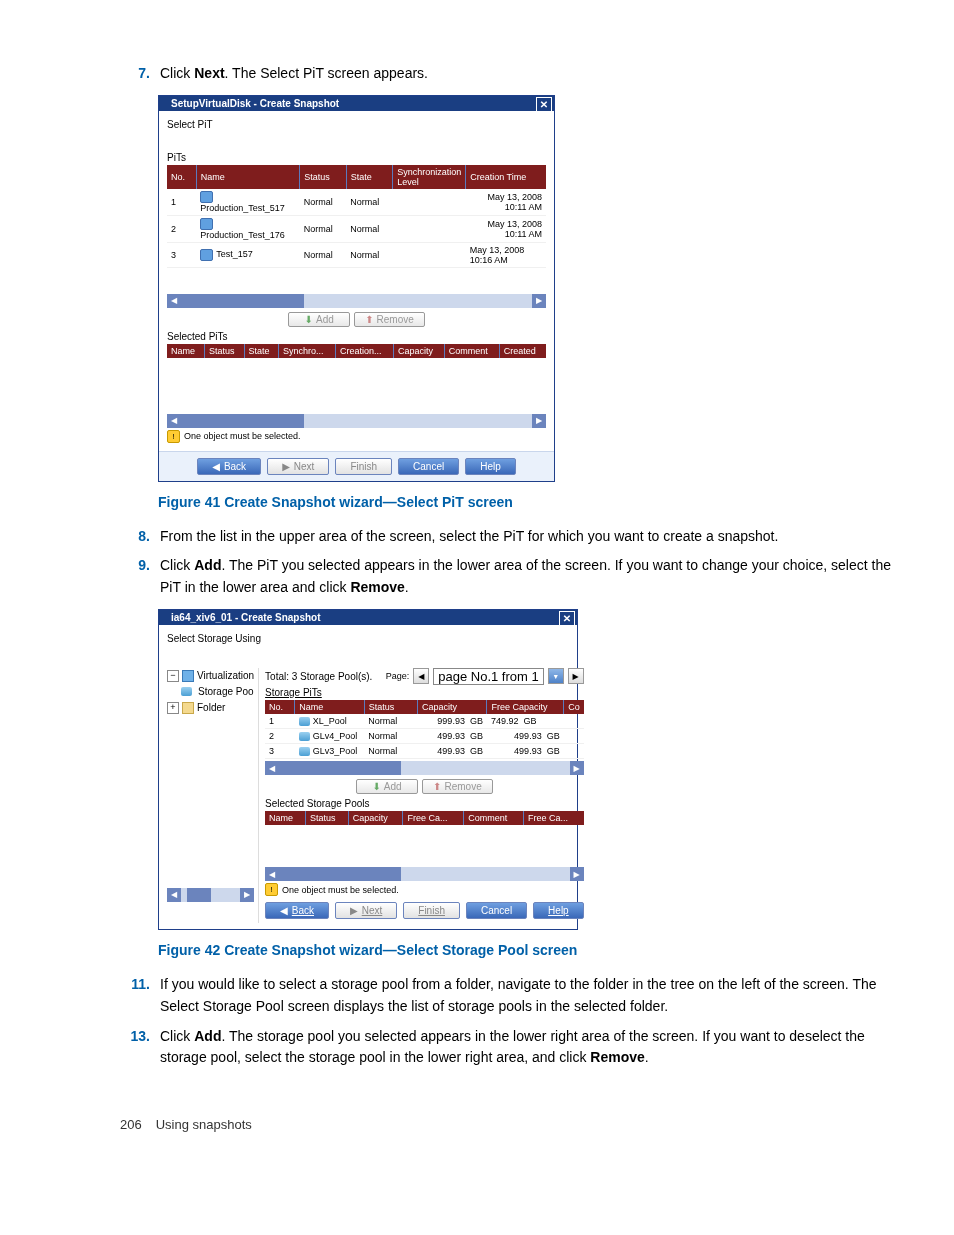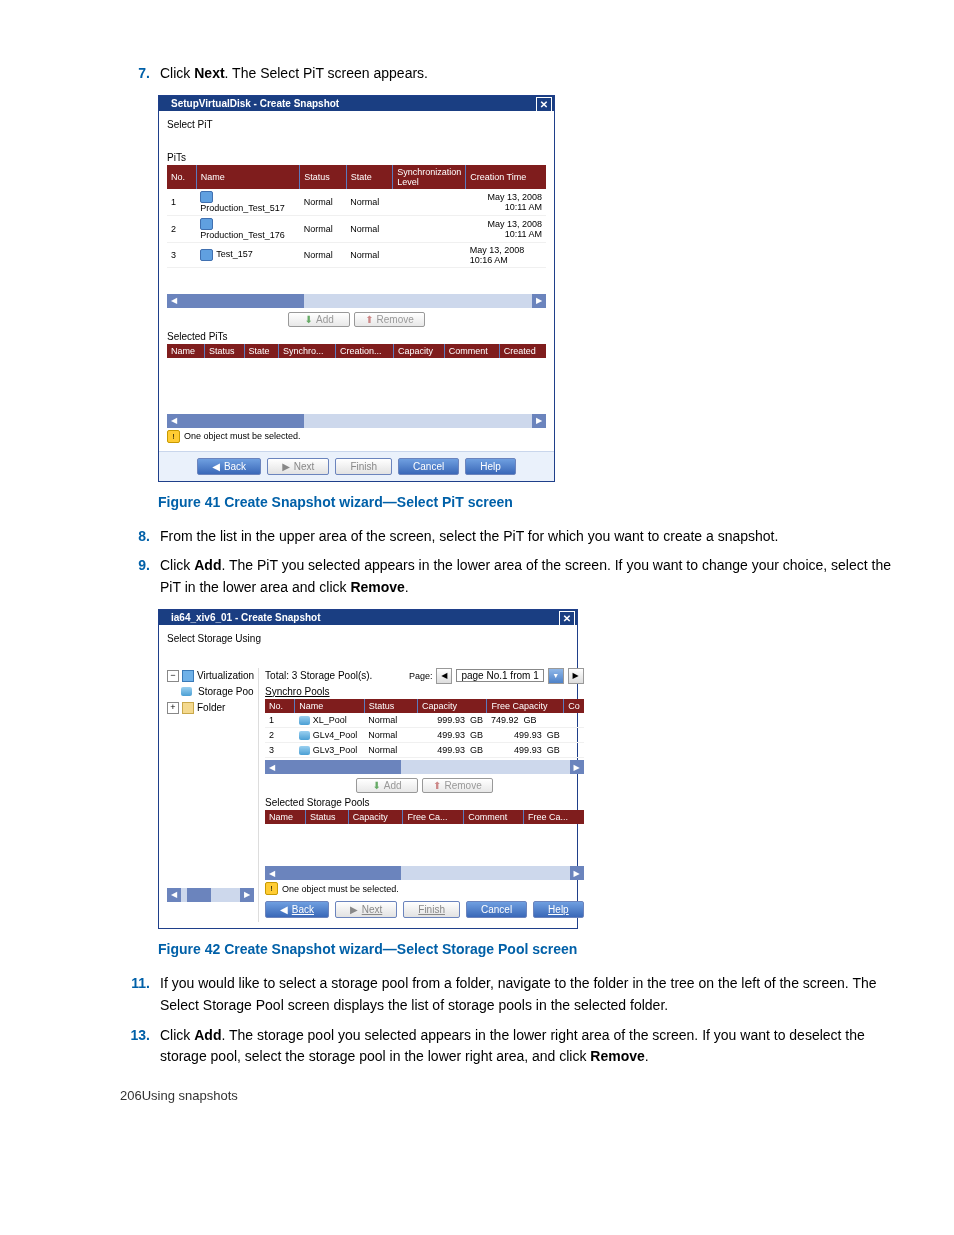--- a/index.html
+++ b/index.html
@@ -31,26 +31,26 @@
 .wbtn.blue{background:linear-gradient(#6f9fe0,#3a68b8);color:#fff}
 .wbtn.grey{background:linear-gradient(#fff,#e2e2e2);color:#888}
 .warn{font-size:9px;margin:2px 0;display:flex;align-items:center;gap:4px}
 .warn-ico{width:11px;height:11px;background:#ffcc33;border:1px solid #c89a00;border-radius:2px;display:inline-flex;align-items:center;justify-content:center;font-size:8px;color:#000}
 .icon-box{display:inline-block;width:11px;height:10px;vertical-align:middle;margin-right:3px}
 .ico-blue{background:#60a0e0;border:1px solid #4070b0;border-radius:2px}
 .ico-cyl{width:11px;height:9px;background:linear-gradient(#9ad0f0,#4b9fd4);border-radius:2px;display:inline-block;margin-right:3px;vertical-align:middle}
 .tree{font-size:10px;line-height:1.6}
 .tree .ti{display:flex;align-items:center;gap:3px}
 .tree .sq{width:10px;height:10px;border:1px solid #888;display:inline-flex;align-items:center;justify-content:center;font-size:9px;line-height:1}
-.footer{margin-top:20px;font-size:13px;color:#333;display:flex;}
+.footer{margin-top:48px;font-size:13px;color:#333;display:flex;gap:14px}
 .dlg2cols{display:flex}
 .d2-left{width:88px;border-right:1px solid #ddd;padding-right:4px}
 .d2-right{flex:1;padding-left:6px}
 .pgrow{display:flex;align-items:center;gap:4px;font-size:9px}
-.pgbox{border:1px solid #888;padding:0 4px;font-size:10px}
+.pgbox{border:1px solid #888;padding:0 4px;font-size:13px}
 .pgbtn{width:14px;height:14px;background:linear-gradient(#fff,#ddd);border:1px solid #999;display:inline-flex;align-items:center;justify-content:center;font-size:8px}
 .toprow{display:flex;justify-content:space-between;align-items:center}
 .spspace{height:22px}
 td.num{width:18px}
 </style>
 </head>
 <body>
 
 <div class="page">
 
@@ -222,21 +222,21 @@
             <div class="toprow">
               <span>Total: 3 Storage Pool(s).</span>
               <div class="pgrow">
                 <span>Page:</span>
                 <span class="pgbtn">◀</span>
                 <span class="pgbox">page No.1 from 1</span>
                 <span class="pgbtn" style="background:linear-gradient(#8fb7e8,#4e82c8);color:#fff">▾</span>
                 <span class="pgbtn">▶</span>
               </div>
             </div>
-            <div class="lbl" style="text-decoration:underline">Synchro Pools</div>
+            <div class="lbl" style="text-decoration:underline">Storage PiTs</div>
             <table class="tbl">
               <tbody>
                   <tr class="thead-row">
                 <th style="width:22px">No.</th>
                 <th style="width:62px">Name</th>
                 <th style="width:46px">Status</th>
                 <th style="width:62px">Capacity</th>
                 <th style="width:70px">Free Capacity</th>
                 <th>Co</th>
               </tr>

